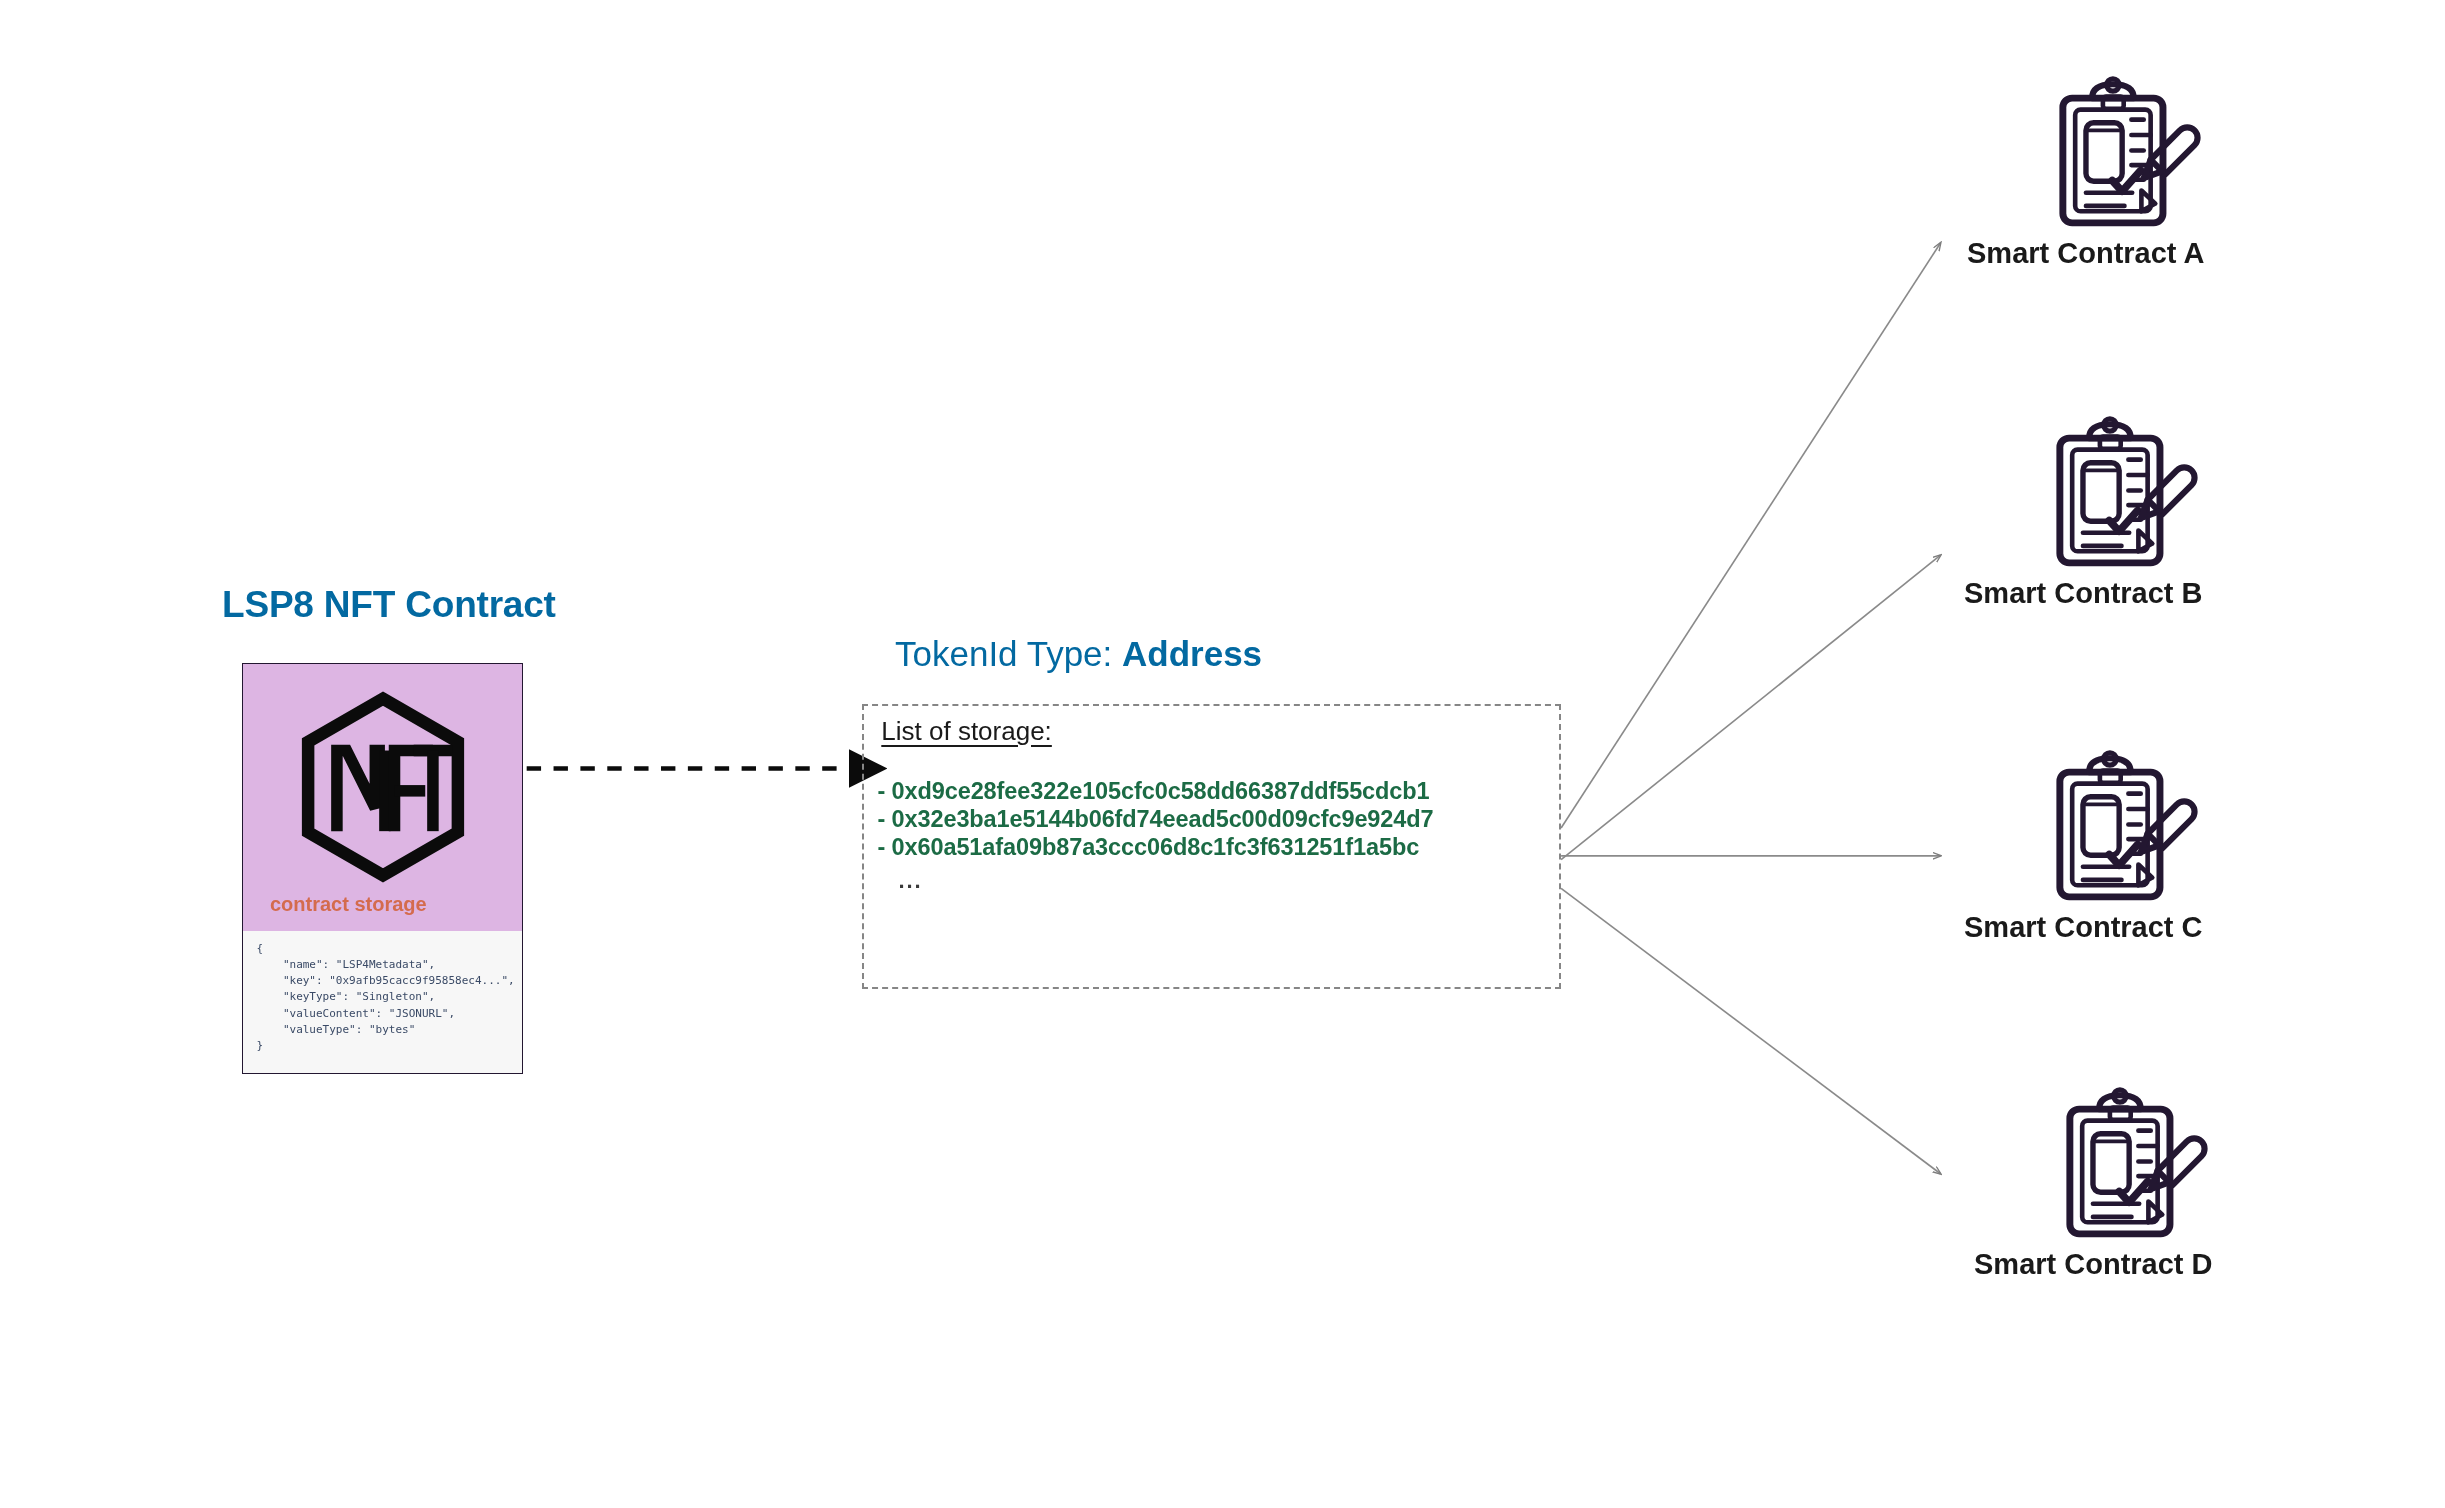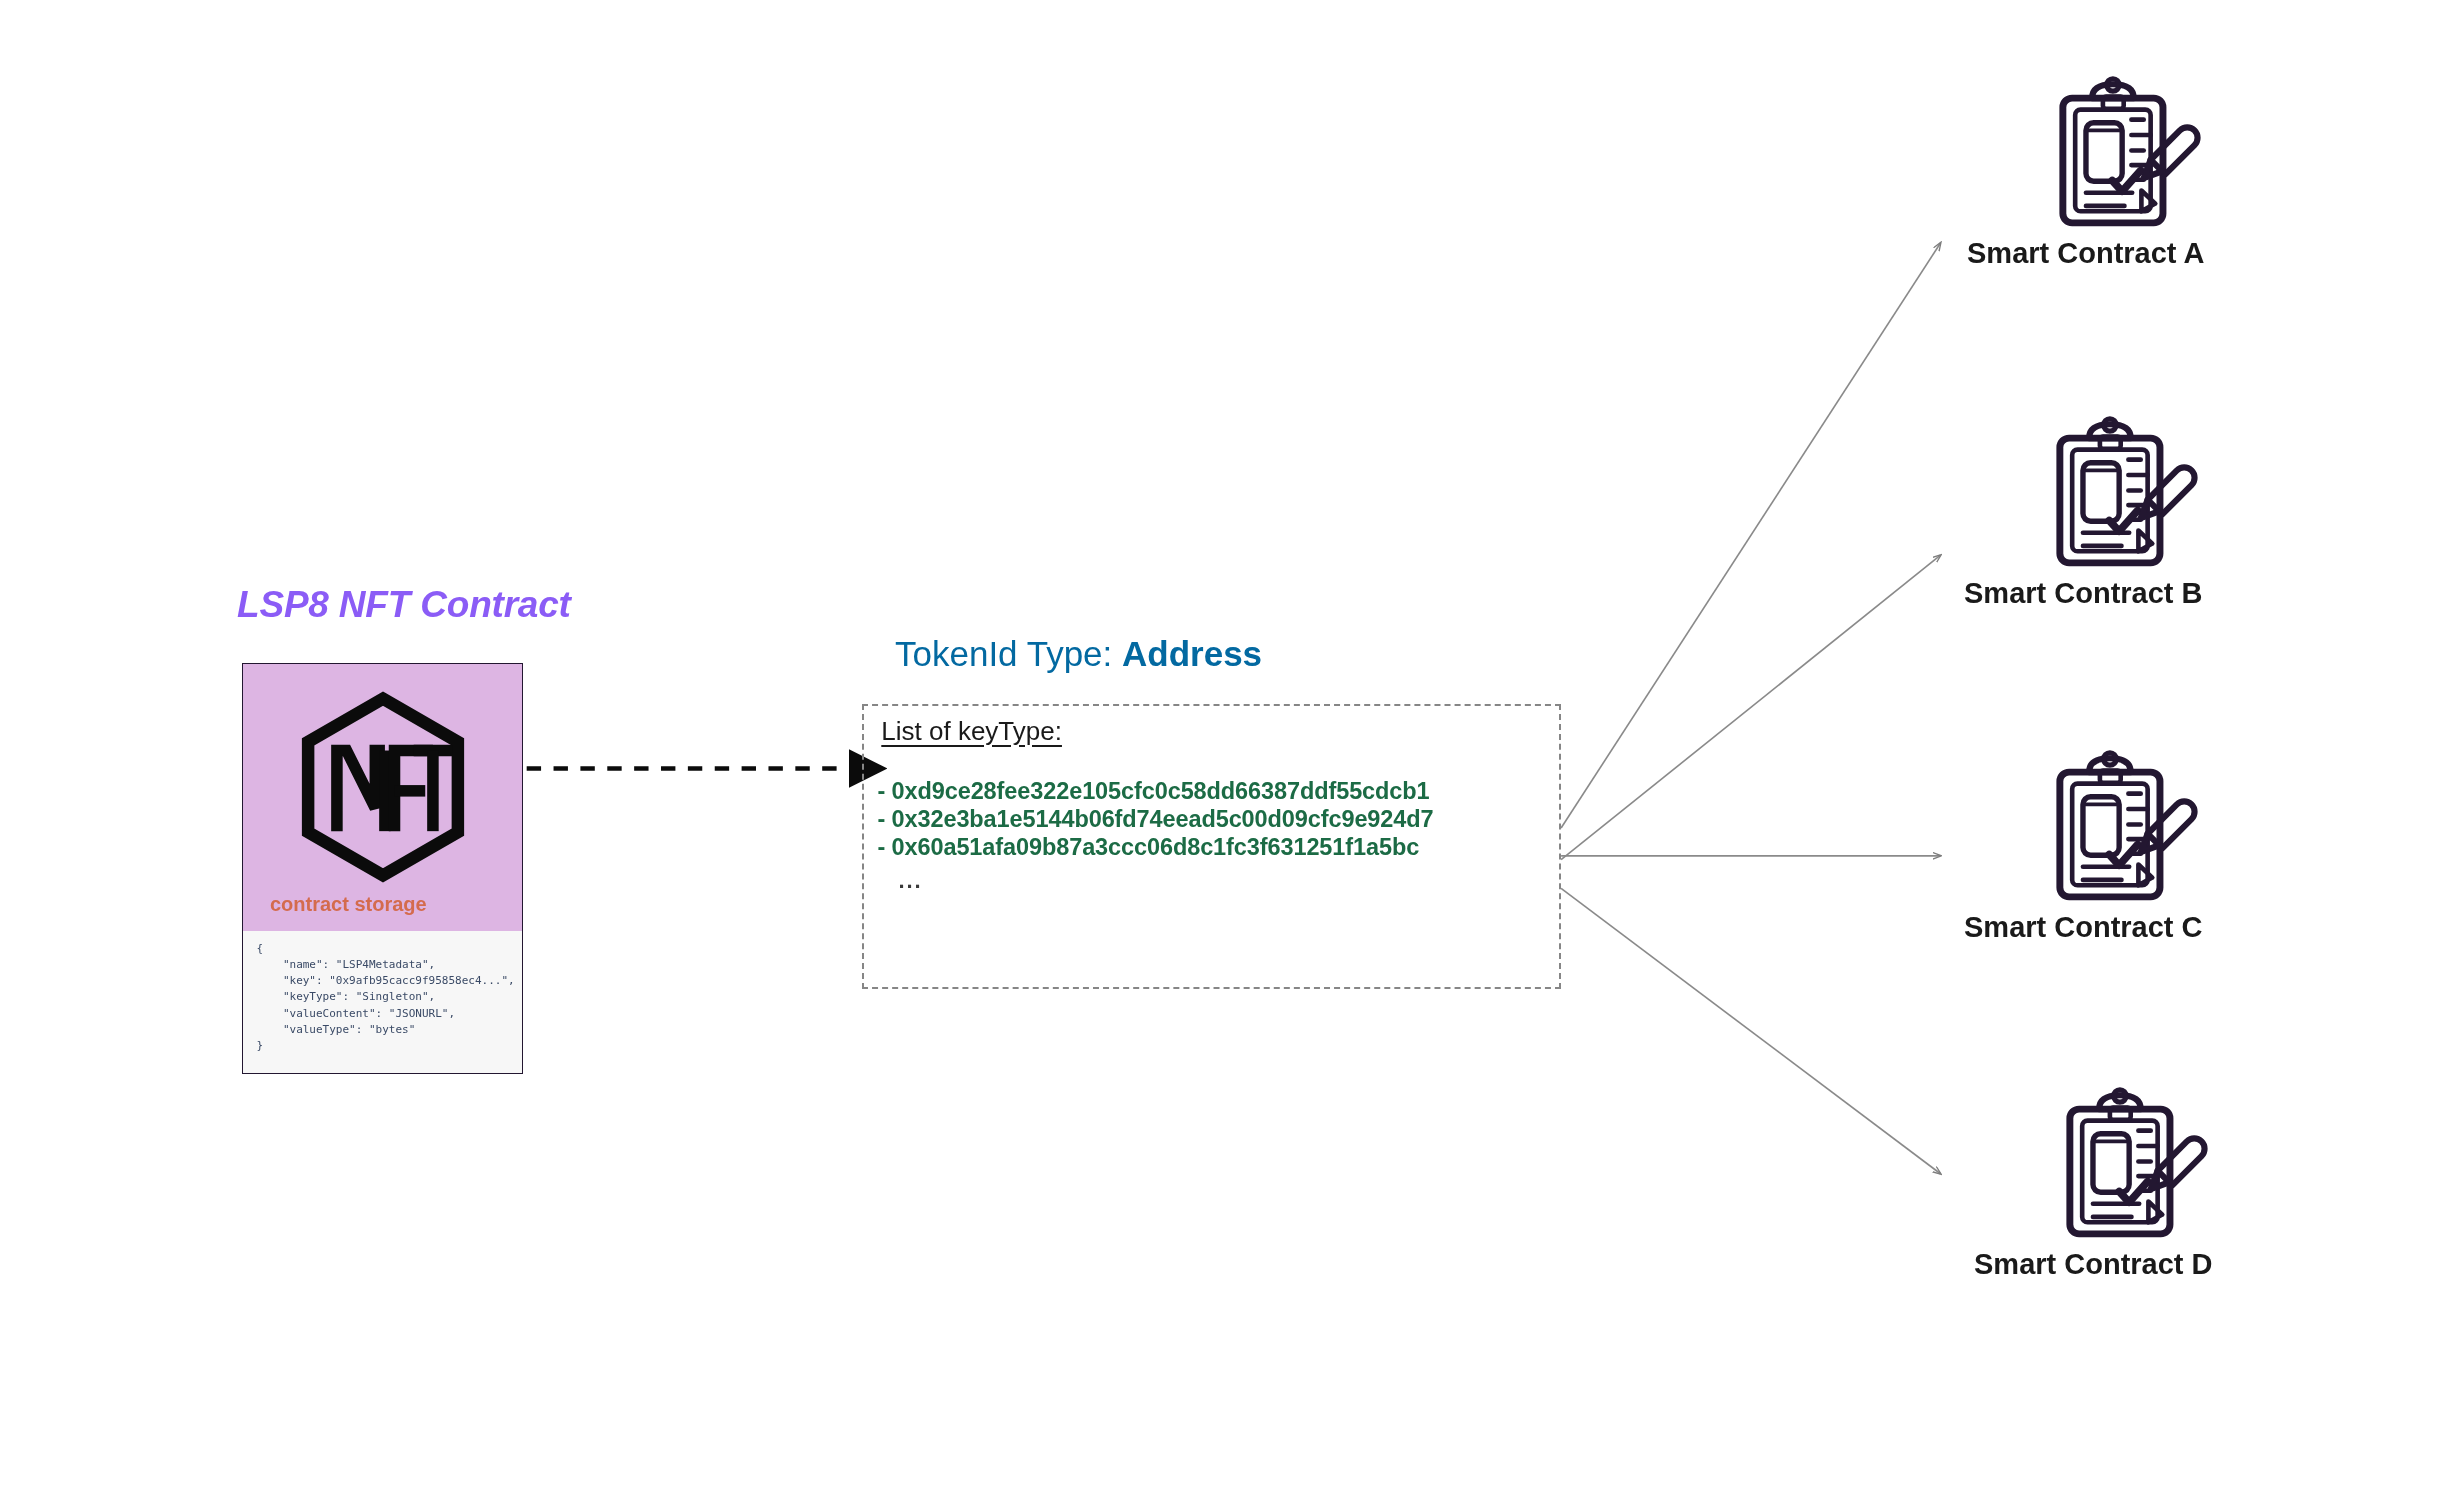--- a/index.html
+++ b/index.html
@@ -18,25 +18,23 @@
     overflow: hidden;
   }
 
   
   #lsp8-title {
     position: absolute;
     left: 222px;
     top: 584px;
     font-size: 37px;
     font-weight: bold;
-    font-style: italic;
-    color: #8b5cf6;
+    color: #0369a1;
     letter-spacing: -0.2px;
     white-space: nowrap;
-    margin-left: 15px;
   }
 
   #contract-card {
     position: absolute;
     left: 242px;
     top: 663px;
     width: 281px;
     height: 411px;
     border: 1.9px solid #231731;
     box-sizing: border-box;
@@ -221,21 +219,21 @@
       </marker>
     </defs>
     <line x1="8" y1="40" x2="348" y2="40" stroke="#0b0b0b" stroke-width="4.5" stroke-dasharray="15,13" marker-end="url(#solidhead)"></line>
   </svg>
 
   <div id="tokenid-type">
     <span>TokenId Type: </span><b>Address</b>
   </div>
 
   <div id="tokenid-box">
-    <div id="list-heading">List of keyType:</div>
+    <div id="list-heading">List of storage:</div>
     <ul id="tokenid-list">
       <li>- 0xd9ce28fee322e105cfc0c58dd66387ddf55cdcb1</li>
       <li>- 0x32e3ba1e5144b06fd74eead5c00d09cfc9e924d7</li>
       <li>- 0x60a51afa09b87a3ccc06d8c1fc3f631251f1a5bc</li>
       <li class="ellipsis">...</li>
     </ul>
   </div>
 
   <svg id="connectors" viewBox="0 0 2546 1570">
     <defs>

